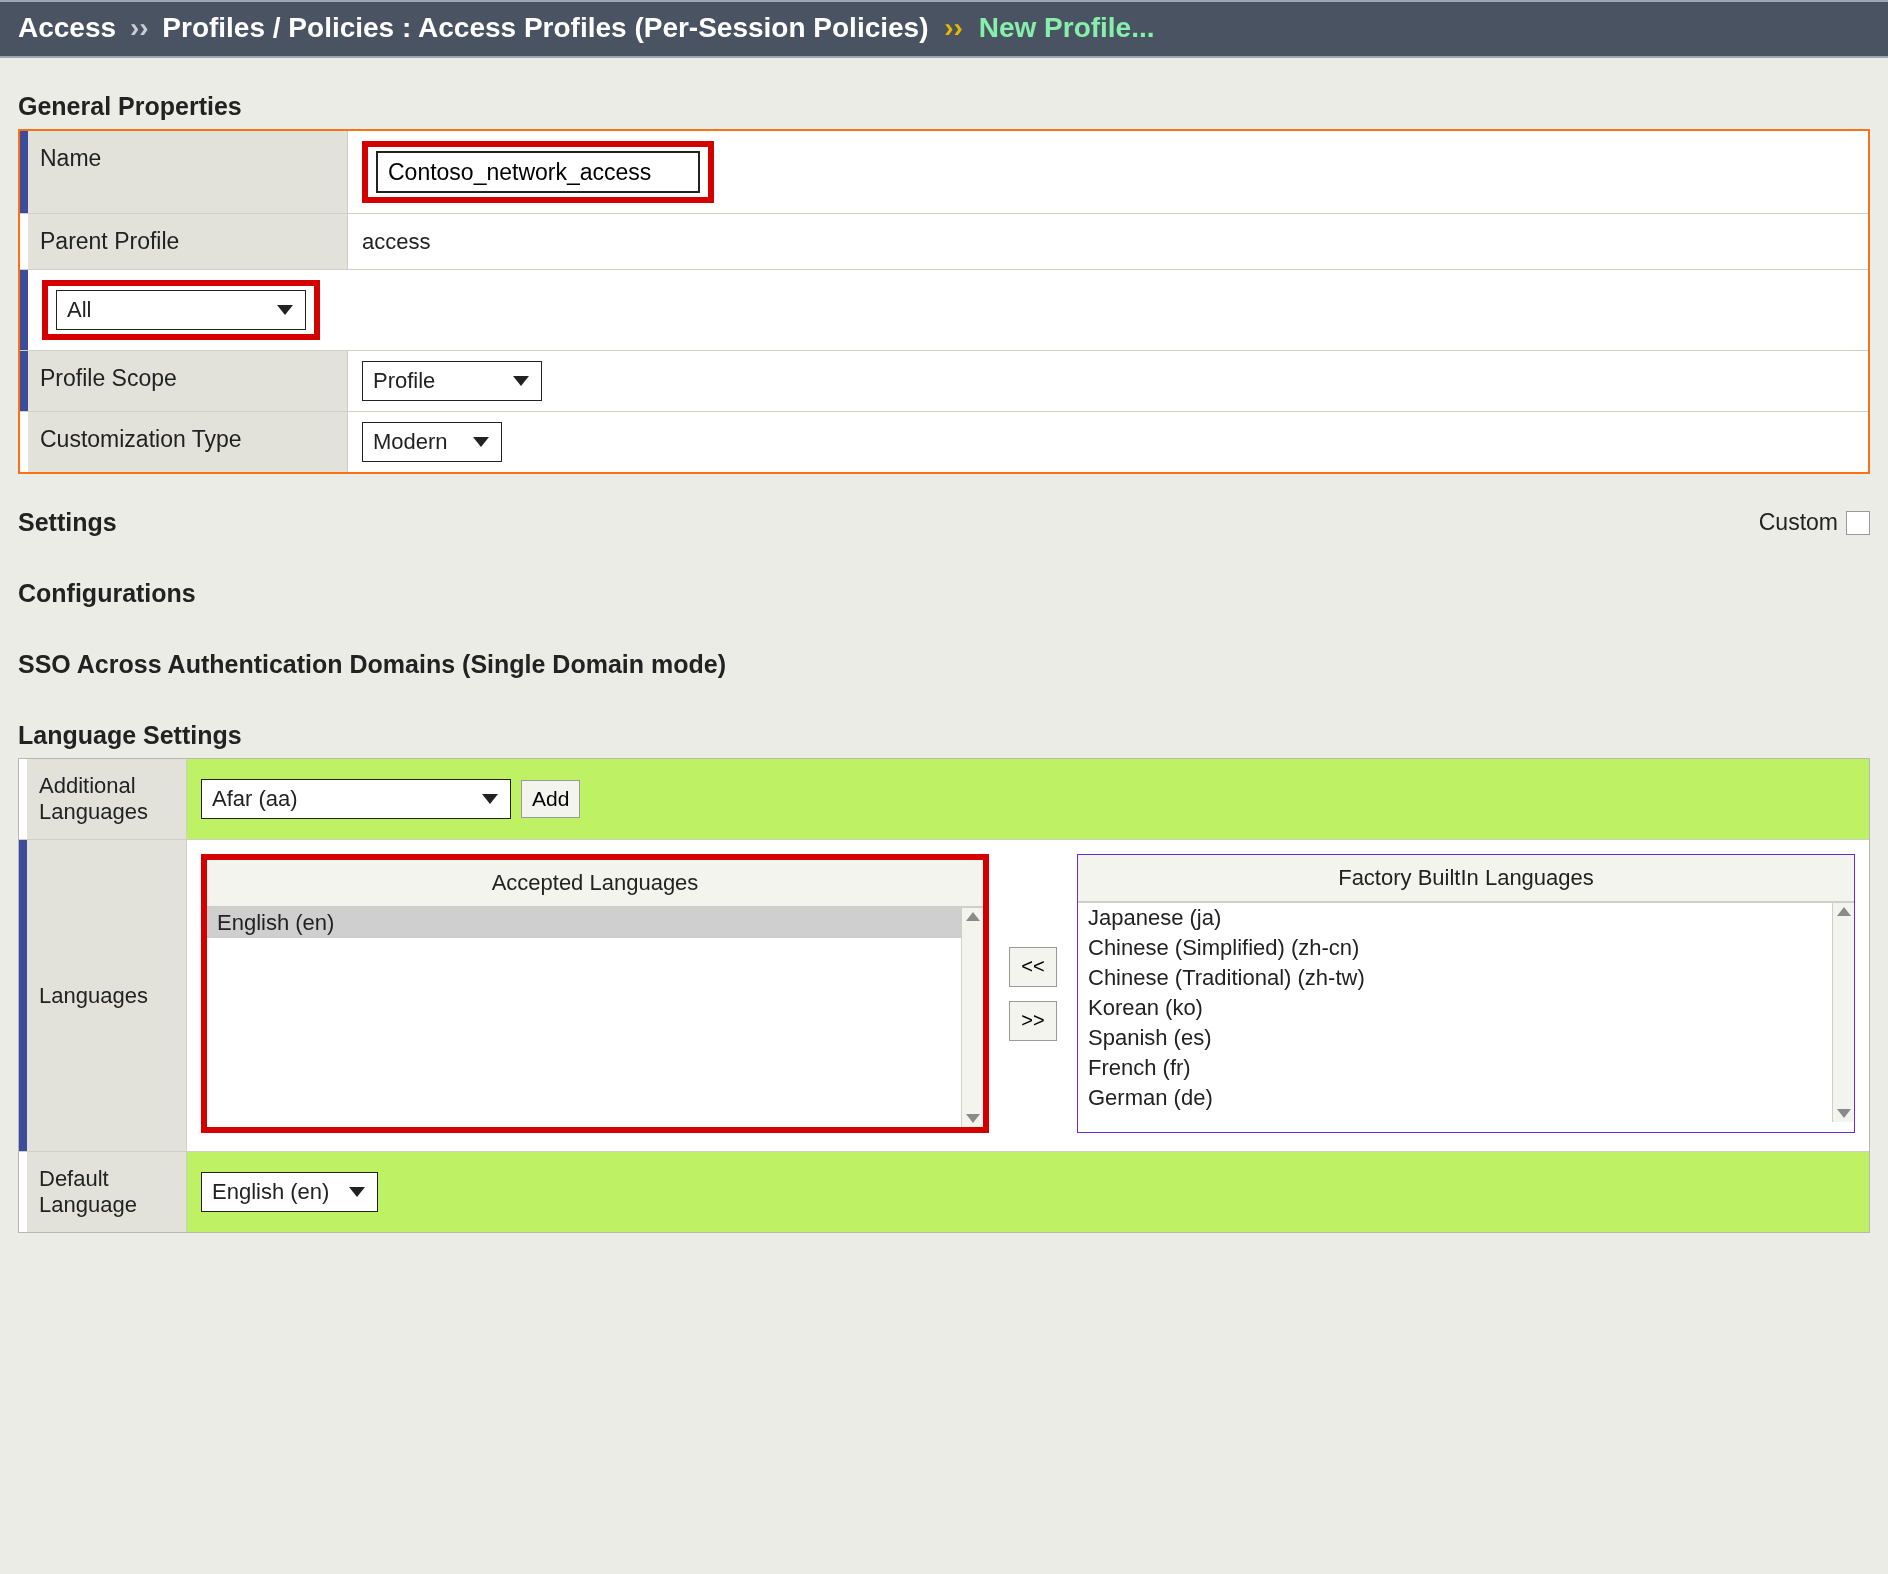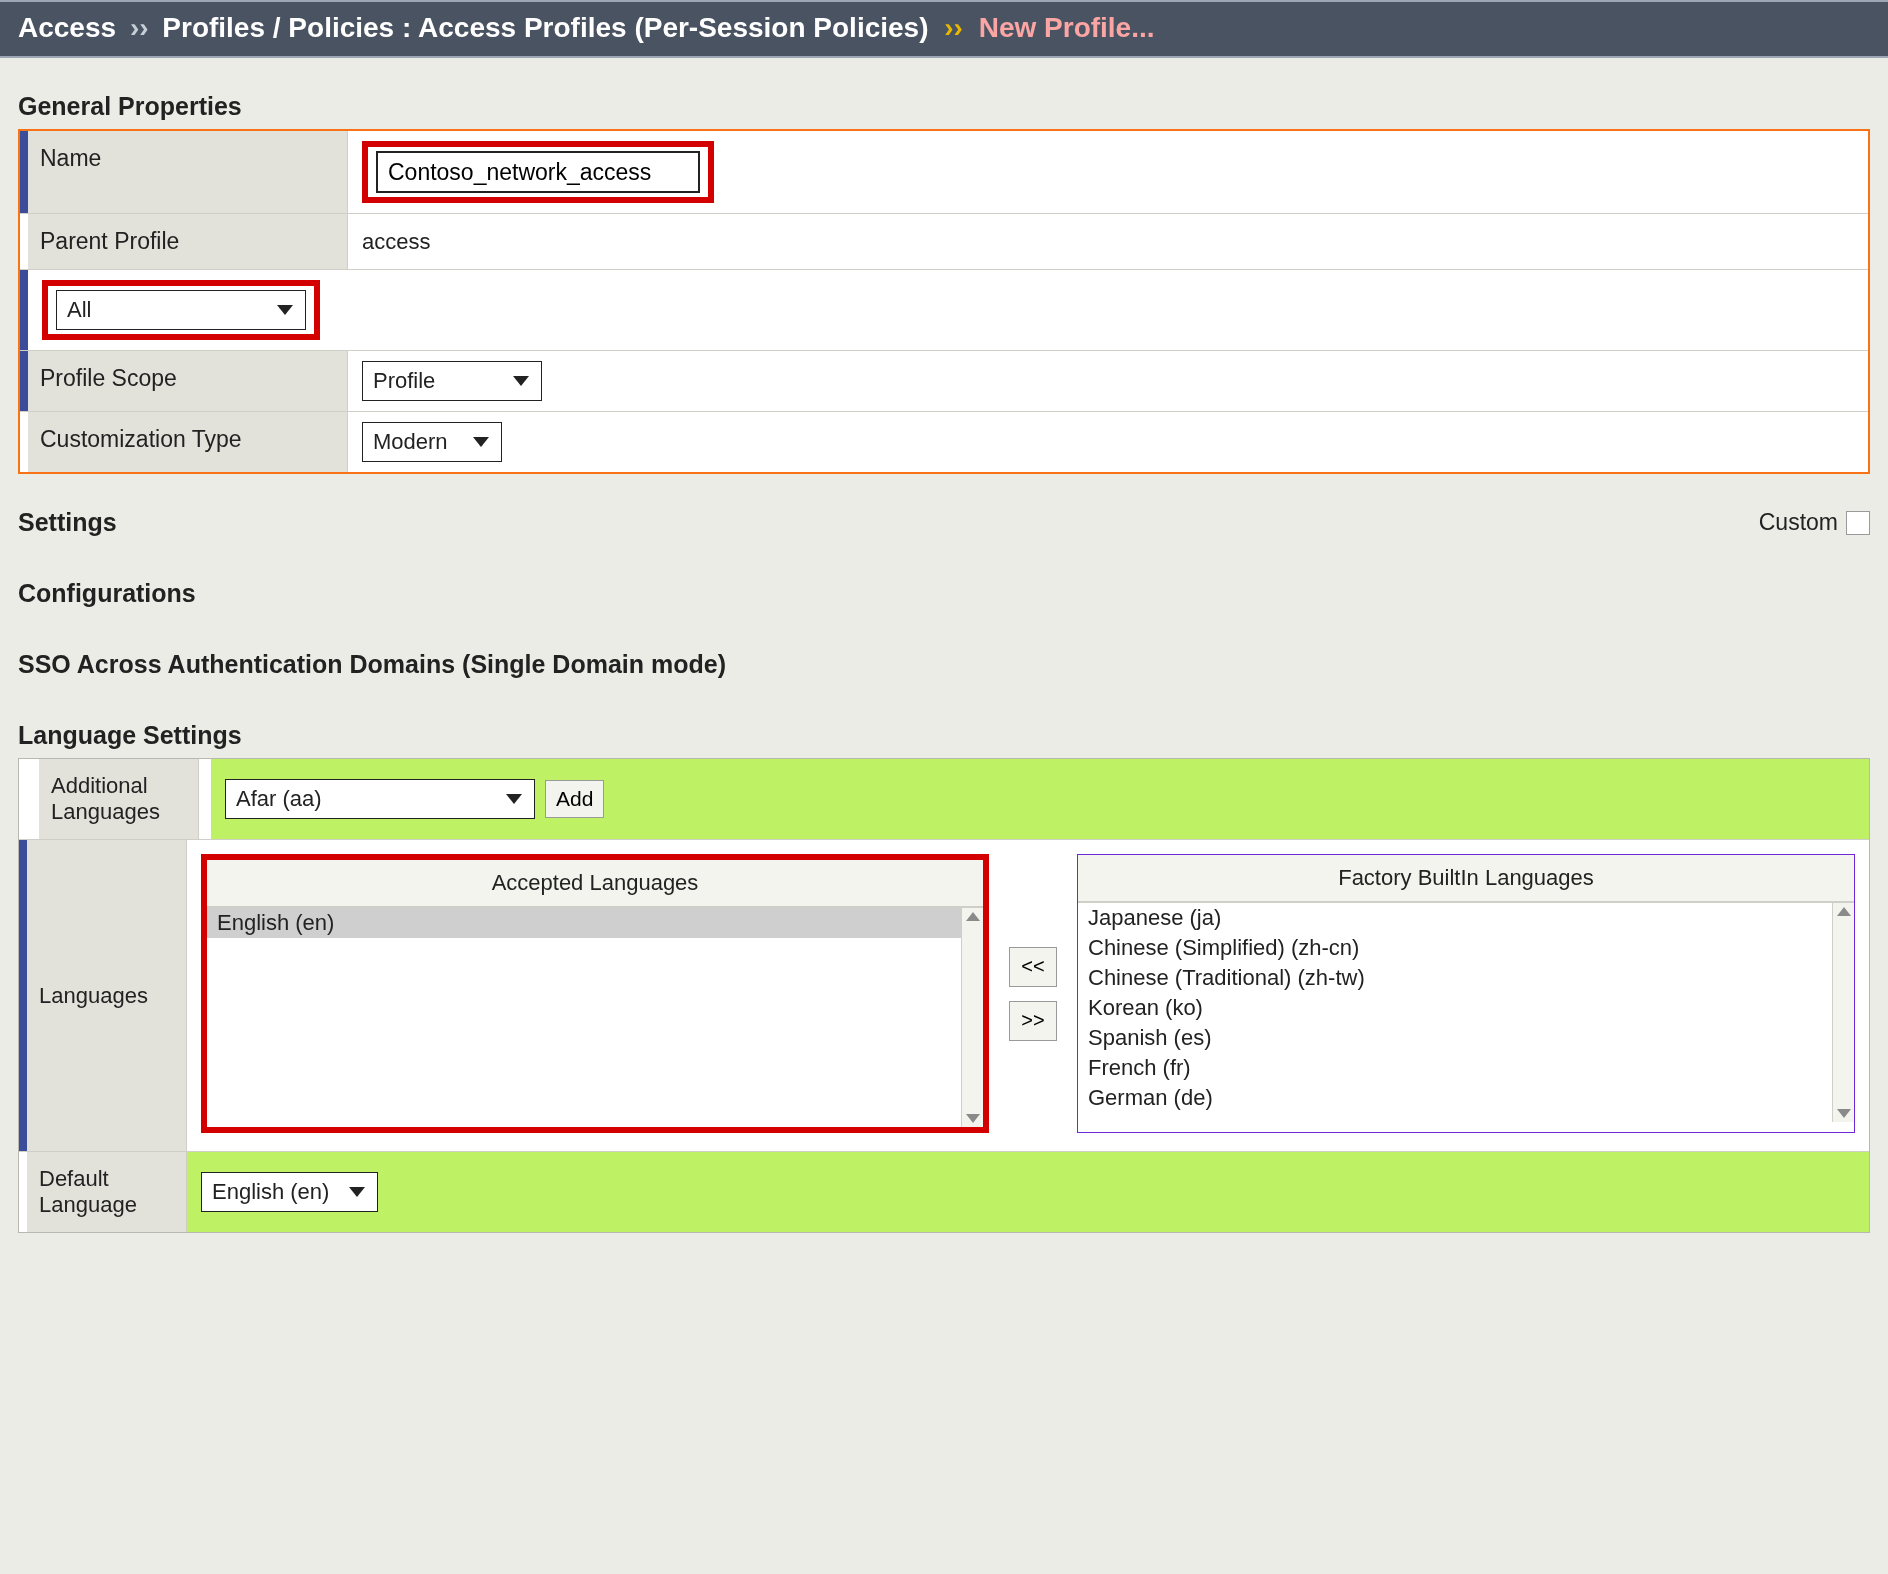--- a/index.html
+++ b/index.html
@@ -18,21 +18,21 @@
     background: #4A5361;
     border-top: 2px solid #9CA6B4;
     border-bottom: 2px solid #9CA6B4;
     padding: 10px 18px 12px 18px;
     font-size: 28px;
     font-weight: 700;
     color: #fff;
   }
   .breadcrumb .sep  { color: #C7CDD6; padding: 0 6px; }
   .breadcrumb .sep2 { color: #E6B800; padding: 0 8px 0 8px; }
-  .breadcrumb .leaf { color: #fca5a5; text-align: center; }
+  .breadcrumb .leaf { color: #86efac; text-align: center; }
 
   
   .section-title {
     font-size: 25px;
     font-weight: 700;
     padding: 34px 0 8px 18px;
   }
   .section-title.with-right {
     display: flex;
     justify-content: space-between;
@@ -138,21 +138,21 @@
   
   .lang-panel {
     margin: 0 18px;
     border: 1px solid #B8B8B0;
     background: #fff;
   }
   .lang-row {
     display: flex;
     border-top: 1px solid #CFCFC8;
   }
-  .lang-row:first-child { border-top: none; gap: 12px; }
+  .lang-row:first-child { border-top: none; }
   .lang-row .mark { width: 8px; background: #3B4C9B; }
   .lang-row .mark.off { background: transparent; }
   .lang-row .label {
     width: 160px; min-width: 160px;
     background: #E2E2DB;
     border-right: 1px solid #CFCFC8;
     padding: 14px 12px;
     font-size: 22px;
   }
   .lang-row .value {

